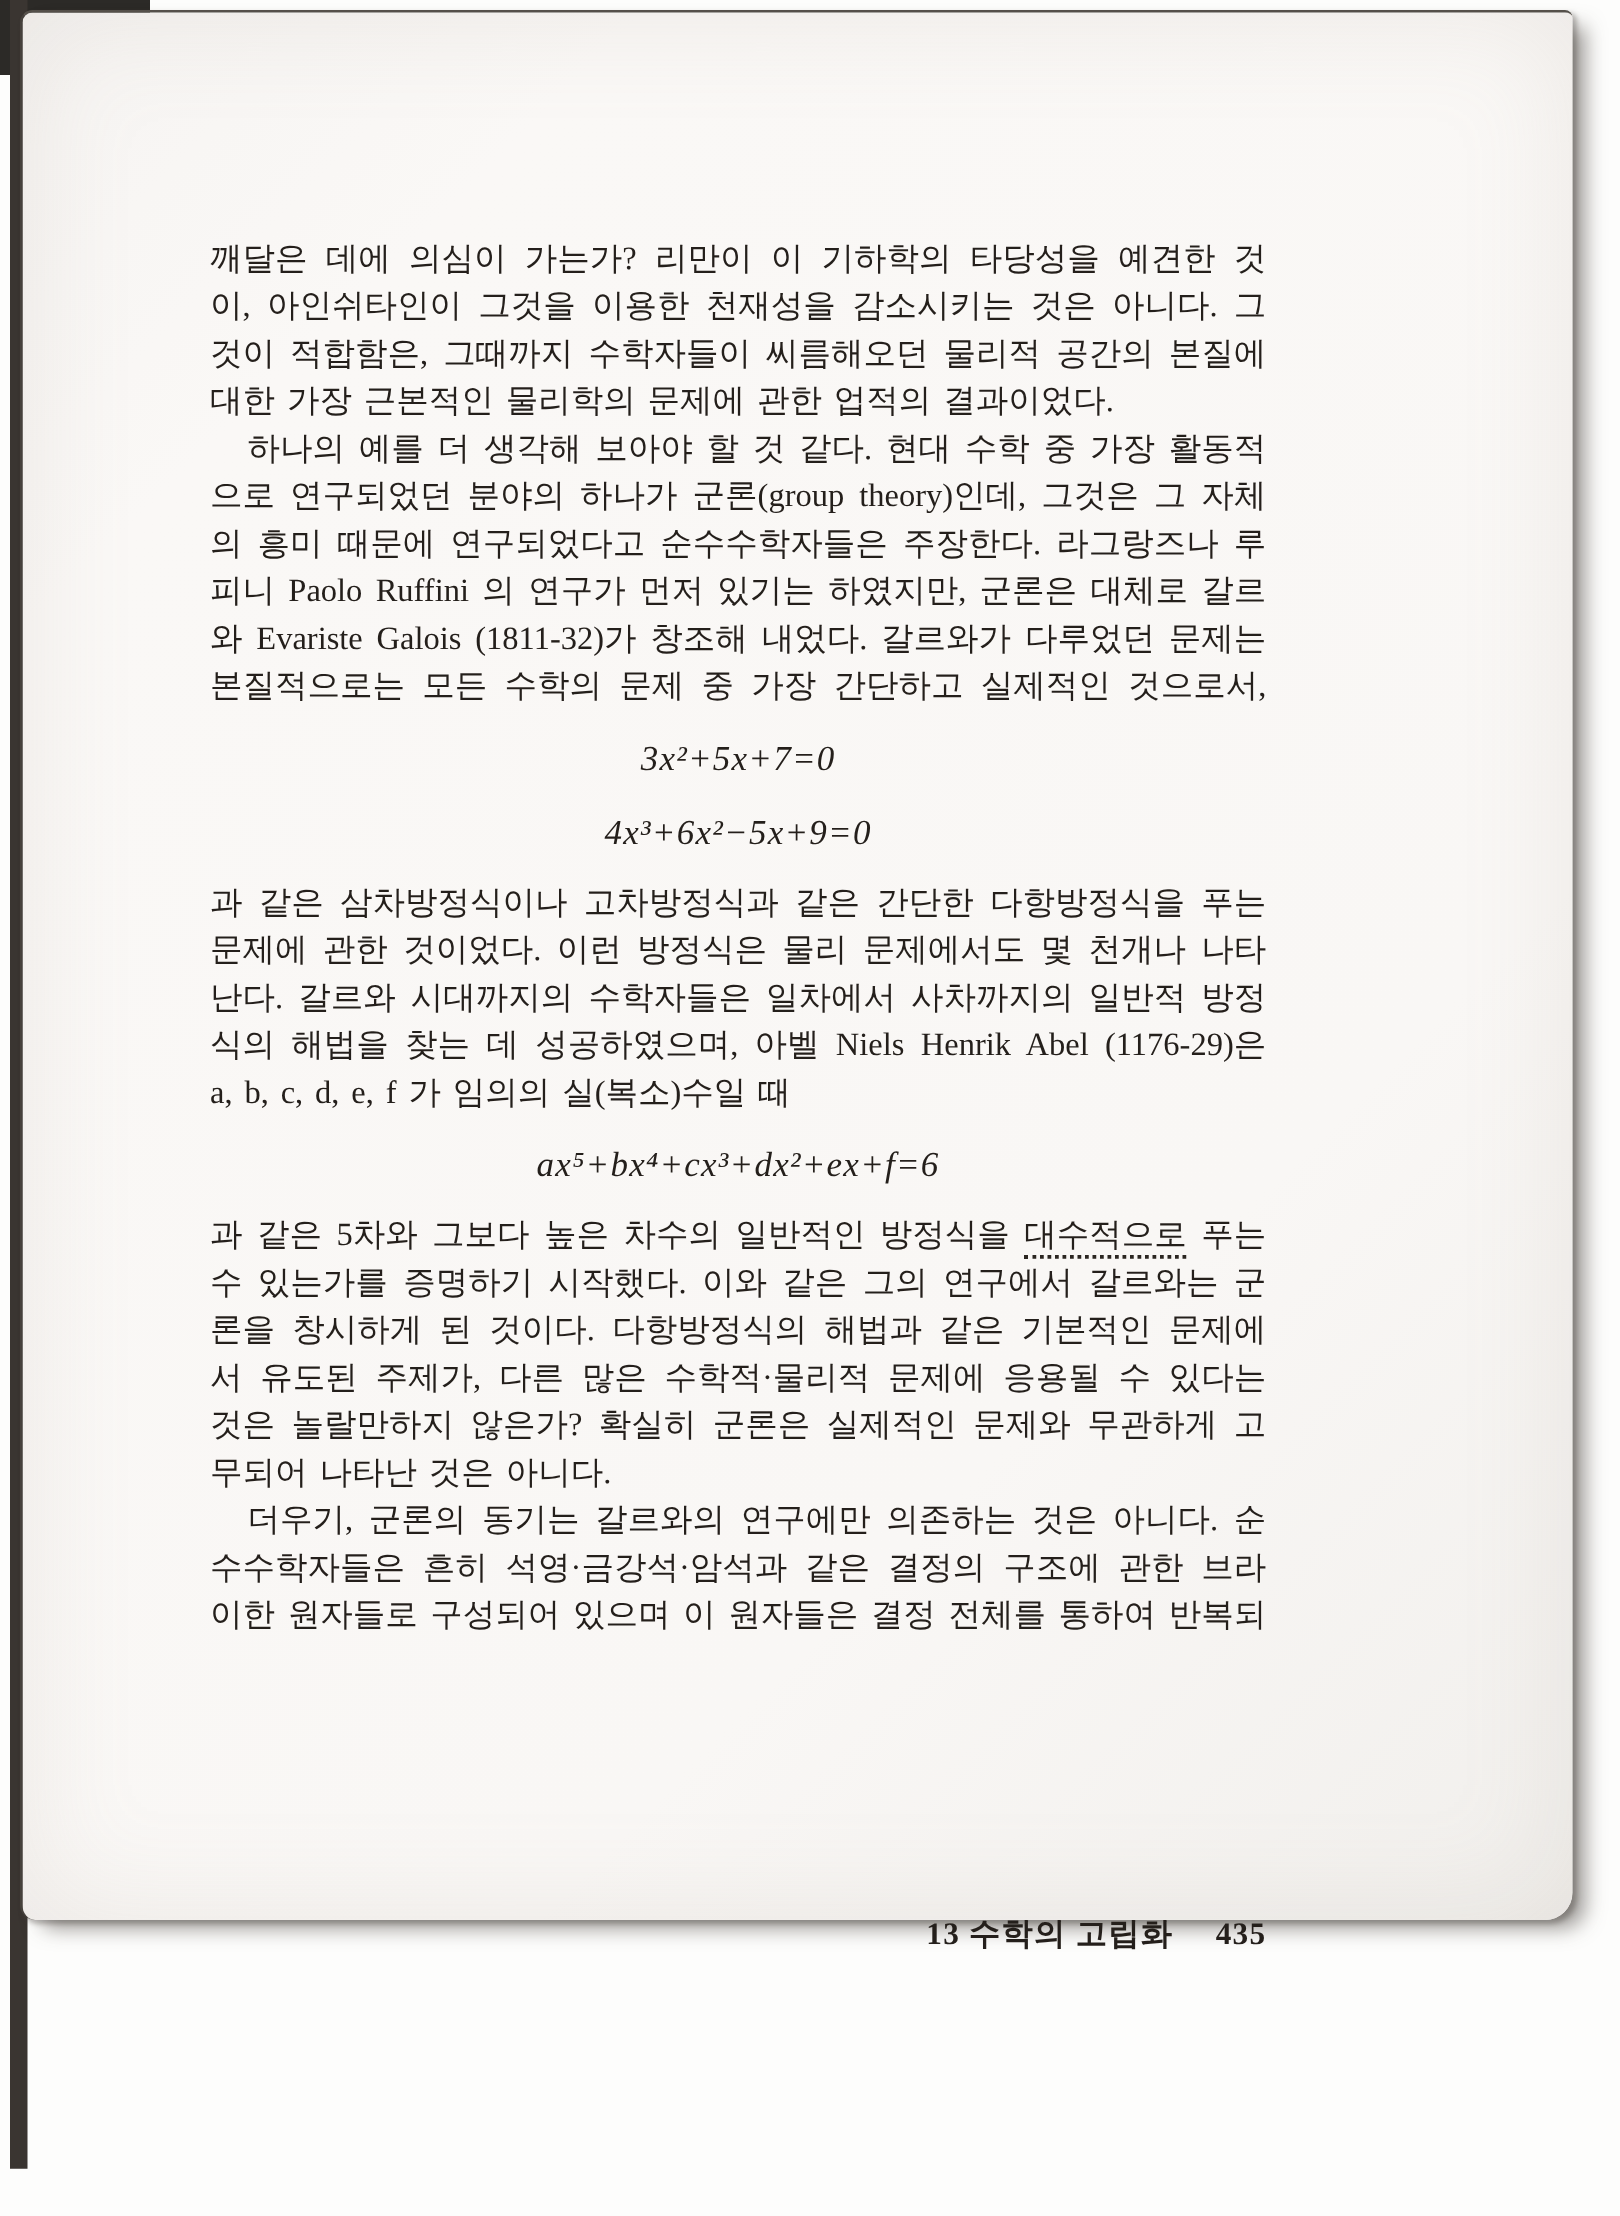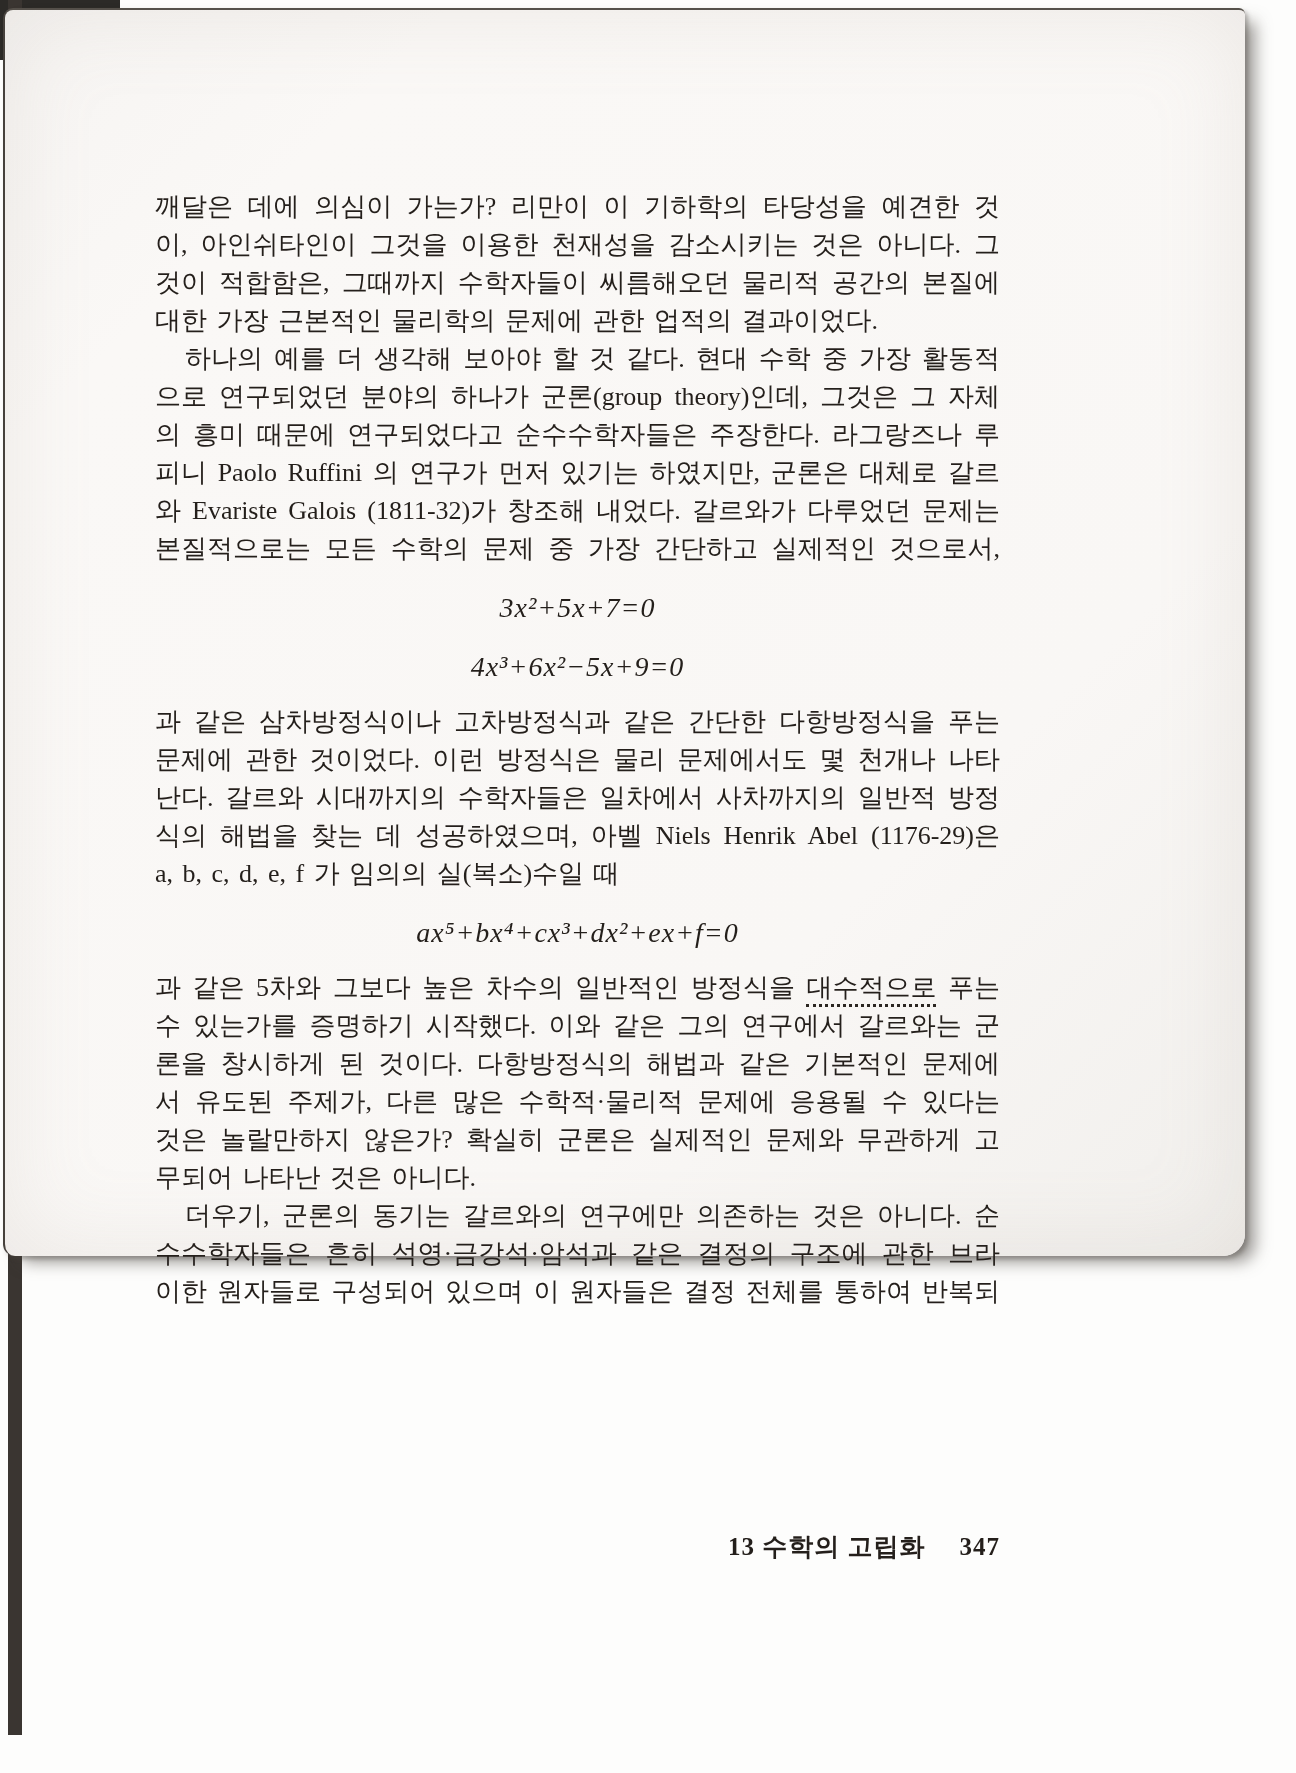--- a/index.html
+++ b/index.html
@@ -24,24 +24,24 @@
     background: #2c2a27;
   }
   .scan-edge-left {
     position: absolute;
     left: 8px; top: 0;
     width: 14px; height: 1735px;
     background: #3a3531;
   }
   .book-page {
     position: absolute;
-    left: 3px;
+    left: 16px;
     top: 8px;
     width: 1242px;
-    height: 1248px;
+    height: 1528px;
     background: linear-gradient(135deg, #f6f4f2 0%, #faf8f6 18%, #f9f7f5 70%, #f1efec 100%);
     border-radius: 10px 6px 22px 12px;
     border-left: 2px solid #46413c;
     border-top: 2px solid #55504a;
     box-shadow:
       14px 10px 16px -4px rgba(75, 70, 64, 0.55),
       3px 3px 4px rgba(75, 70, 64, 0.35),
       inset 0 0 90px rgba(168, 158, 146, 0.16);
     box-sizing: border-box;
   }
@@ -120,35 +120,35 @@
 
 
       <div class="eq">4x³+6x²−5x+9=0</div>
 
       <div class="line">과 같은 삼차방정식이나 고차방정식과 같은 간단한 다항방정식을 푸는</div>
       <div class="line">문제에 관한 것이었다. 이런 방정식은 물리 문제에서도 몇 천개나 나타</div>
       <div class="line">난다. 갈르와 시대까지의 수학자들은 일차에서 사차까지의 일반적 방정</div>
       <div class="line">식의 해법을 찾는 데 성공하였으며, 아벨 Niels Henrik Abel (1176-29)은</div>
       <div class="line short">a, b, c, d, e, f 가 임의의 실(복소)수일 때</div>
 
-      <div class="eq">ax⁵+bx⁴+cx³+dx²+ex+f=0</div>
+      <div class="eq">ax⁵+bx⁴+cx³+dx²+ex+f=6</div>
 
       <div class="line">
         <span>과 같은 5차와 그보다 높은 차수의 일반적인 방정식을 </span><span class="emph-dots">대수적으로</span><span> 푸는</span>
       </div>
 
       <div class="line">수 있는가를 증명하기 시작했다. 이와 같은 그의 연구에서 갈르와는 군</div>
       <div class="line">론을 창시하게 된 것이다. 다항방정식의 해법과 같은 기본적인 문제에</div>
       <div class="line">서 유도된 주제가, 다른 많은 수학적·물리적 문제에 응용될 수 있다는</div>
       <div class="line">것은 놀랄만하지 않은가? 확실히 군론은 실제적인 문제와 무관하게 고</div>
       <div class="line short">무되어 나타난 것은 아니다.</div>
 
       <div class="line indent">더우기, 군론의 동기는 갈르와의 연구에만 의존하는 것은 아니다. 순</div>
       <div class="line">수수학자들은 흔히 석영·금강석·암석과 같은 결정의 구조에 관한 브라</div>
       <div class="line">이한 원자들로 구성되어 있으며 이 원자들은 결정 전체를 통하여 반복되</div>
 
     </div>
 
     <div class="running-footer">
-      <span>13 수학의 고립화</span><span class="page-num">347</span>
+      <span>13 수학의 고립화</span><span class="page-num">435</span>
     </div>
   </div>
 </div>
 
 </body></html>

